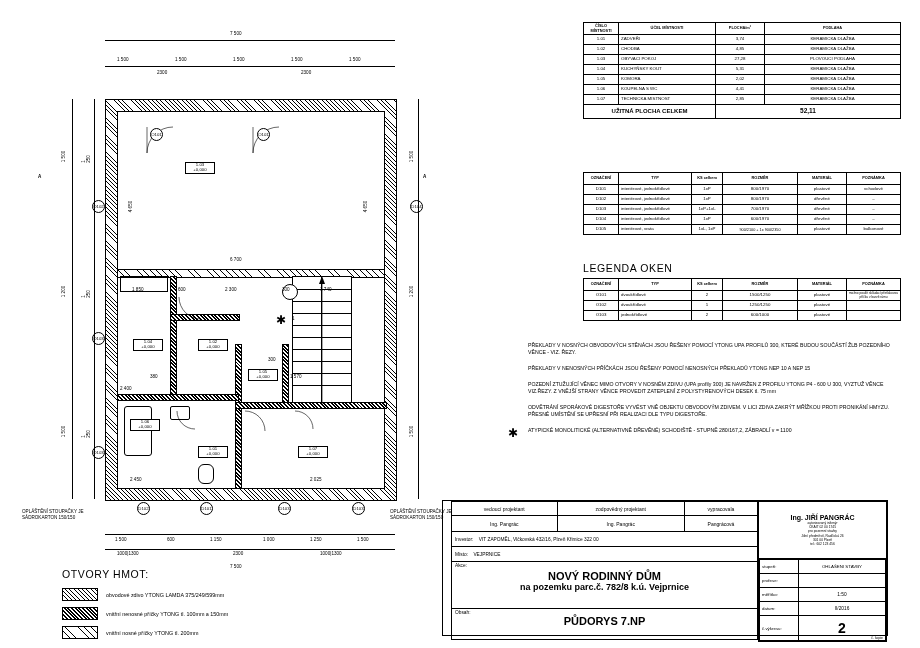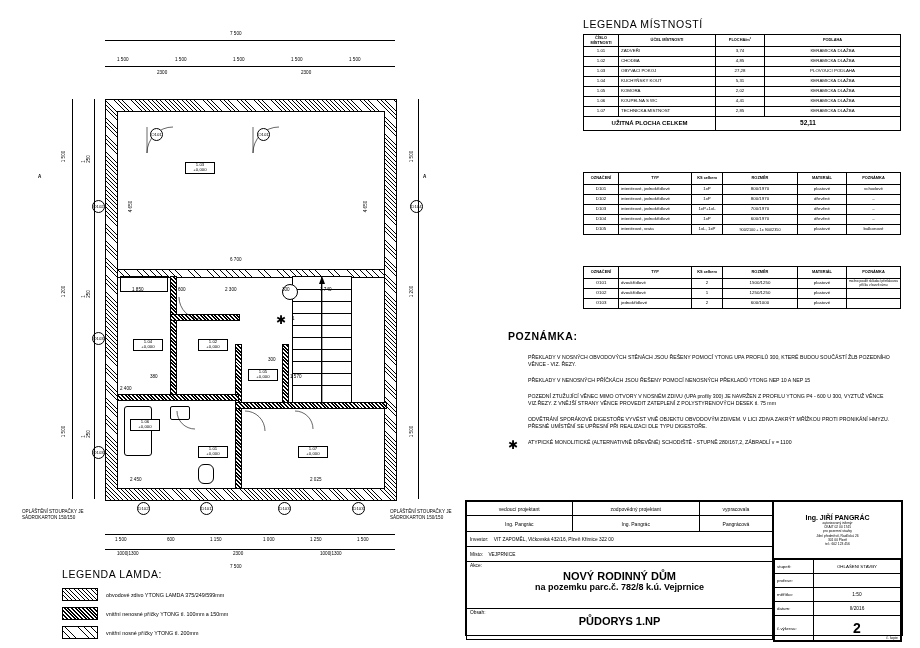--- a/index.html
+++ b/index.html
@@ -186,37 +186,36 @@
   <div class="abs dim" style="left:290px;top:463px;">2 025</div>
   <div class="abs dim" style="left:248px;top:343px;">300</div>
   <div class="abs dim" style="left:130px;top:360px;">380</div>
   <div class="abs dim" style="left:270px;top:360px;">1 570</div>
 
   <div class="abs" style="left:2px;top:495px;width:80px;font-size:4.6px;line-height:1.3;">OPLÁŠTĚNÍ STOUPAČKY JE SÁDROKARTON 150/150</div>
   <div class="abs" style="left:370px;top:495px;width:80px;font-size:4.6px;line-height:1.3;">OPLÁŠTĚNÍ STOUPAČKY JE SÁDROKARTON 150/150</div>
 </div>
 
 <div class="abs" style="left:62px;top:568px;">
-  <div class="ttl">LEGENDA LAMDA:</div>
+  <div class="ttl">OTVORY HMOT:</div>
   <div style="display:flex;align-items:center;margin-top:8px;gap:8px;">
     <div class="legbox hatch1"></div>
     <div class="legtxt">obvodové zdivo YTONG LAMDA  375/249/599mm</div>
   </div>
   <div style="display:flex;align-items:center;margin-top:6px;gap:8px;">
     <div class="legbox hatch2"></div>
     <div class="legtxt">vnitřní nenosné příčky YTONG tl. 100mm a 150mm</div>
   </div>
   <div style="display:flex;align-items:center;margin-top:6px;gap:8px;">
     <div class="legbox hatch3"></div>
     <div class="legtxt">vnitřní nosné příčky YTONG tl. 200mm</div>
   </div>
 </div>
 
 <div class="abs" style="left:583px;top:18px;width:318px;">
-  <div class="ttl">LEGENDA MÍSTNOSTÍ</div>
   <table class="lg" style="margin-top:4px;width:318px;">
     <thead>
         <tr>
       <th style="width:34px">ČÍSLO MÍSTNOSTI</th>
       <th style="width:96px">ÚČEL MÍSTNOSTI</th>
       <th style="width:48px">PLOCHA/m²</th>
       <th>PODLAHA</th>
     </tr>
       </thead>
     <tbody>
@@ -321,20 +320,21 @@
           <td>1xL, 1xP</td>
           <td style="font-size:3.8px">900/2100 + 1x 900/2350</td>
           <td>plastové</td>
           <td>balkonové</td>
         </tr>
     </tbody>
   </table>
 </div>
 
 <div class="abs" style="left:583px;top:262px;width:318px;">
+  <div class="ttl">LEGENDA OKEN</div>
   <table class="lg" style="margin-top:4px;width:318px;">
     <thead>
         <tr>
       <th style="width:34px">OZNAČENÍ</th>
       <th style="width:72px">TYP</th>
       <th style="width:30px">KS celkem</th>
       <th style="width:74px">ROZMĚR</th>
       <th style="width:48px">MATERIÁL</th>
       <th>POZNÁMKA</th>
     </tr>
@@ -362,32 +362,31 @@
           <td>2</td>
           <td>600/1000</td>
           <td>plastové</td>
           <td></td>
         </tr>
     </tbody>
   </table>
 </div>
 
 <div class="abs" style="left:508px;top:330px;width:400px;">
-  <div class="ttl" style="font-weight:bold;">POZNÁMKA:</div>
   <div class="note" style="margin-top:12px;padding-left:20px;">PŘEKLADY V NOSNÝCH OBVODOVÝCH STĚNÁCH JSOU ŘEŠENY POMOCÍ YTONG UPA PROFILŮ 300, KTERÉ BUDOU SOUČÁSTÍ ŽLB POZEDNÍHO VĚNCE - VIZ. ŘEZY.</div>
   <div class="note" style="margin-top:9px;padding-left:20px;">PŘEKLADY V NENOSNÝCH PŘÍČKÁCH JSOU ŘEŠENY POMOCÍ NENOSNÝCH PŘEKLADŮ YTONG  NEP 10 A NEP 15</div>
   <div class="note" style="margin-top:9px;padding-left:20px;">POZEDNÍ ZTUŽUJÍCÍ VĚNEC MIMO OTVORY V NOSNÉM ZDIVU (UPA profily 300) JE NAVRŽEN Z PROFILU YTONG P4 - 600 U 300, VYZTUŽ VĚNCE VIZ.ŘEZY. Z VNĚJŠÍ STRANY VĚNCE PROVEDIT ZATEPLENÍ Z POLYSTYRENOVÝCH DESEK tl. 75 mm</div>
   <div class="note" style="margin-top:9px;padding-left:20px;">ODVĚTRÁNÍ SPORÁKOVÉ DIGESTOŘE VYVÉST VNĚ OBJEKTU OBVODOVÝM ZDIVEM. V LICI ZDIVA ZAKRÝT MŘÍŽKOU PROTI PRONIKÁNÍ HMYZU. PŘESNÉ UMÍSTĚNÍ SE UPŘESNÍ PŘI REALIZACI DLE TYPU DIGESTOŘE.</div>
   <div style="display:flex;align-items:flex-start;margin-top:9px;">
     <div class="star" style="width:20px;">✱</div>
     <div class="note" style="flex:1;">ATYPICKÉ MONOLITICKÉ (ALTERNATIVNĚ DŘEVĚNÉ) SCHODIŠTĚ - STUPNĚ 280/167,2, ZÁBRADLÍ v = 1100</div>
   </div>
 </div>
 
-<div class="abs tbl-title" style="left:465px;top:500px;width:436px;height:134px;">
+<div class="abs tbl-title" style="left:442px;top:500px;width:436px;height:134px;padding-left:8px;">
   <table style="width:100%;height:100%;border-collapse:collapse;">
     <tbody>
         <tr>
       <td style="width:307px;padding:0;border:none;vertical-align:top;">
         <table style="width:100%;border-collapse:collapse;">
           <tbody>
                 <tr>
             <td style="border:1px solid #000;font-size:5px;text-align:center;height:11px;">vedoucí projektant</td>
             <td style="border:1px solid #000;font-size:5px;text-align:center;">zodpovědný projektant</td>
             <td style="border:1px solid #000;font-size:5px;text-align:center;">vypracovala</td>
@@ -412,21 +411,21 @@
           <tr>
             <td colspan="3" style="border:1px solid #000;padding:1px 3px;height:44px;vertical-align:top;">
               <div style="font-size:4.8px;">Akce:</div>
               <div style="font-size:11px;font-weight:bold;text-align:center;margin-top:2px;">NOVÝ RODINNÝ DŮM</div>
               <div style="font-size:9px;font-weight:bold;text-align:center;">na pozemku parc.č. 782/8 k.ú. Vejprnice</div>
             </td>
           </tr>
           <tr>
             <td colspan="3" style="border:1px solid #000;padding:1px 3px;height:28px;vertical-align:top;">
               <div style="font-size:4.8px;">Obsah:</div>
-              <div style="font-size:11px;font-weight:bold;text-align:center;">PŮDORYS 1.NP</div>
+              <div style="font-size:11px;font-weight:bold;text-align:center;">PŮDORYS 7.NP</div>
             </td>
           </tr>
         </tbody>
             </table>
       </td>
       <td style="padding:0;border:none;vertical-align:top;">
         <table style="width:100%;border-collapse:collapse;">
           <tbody>
                 <tr>
             <td style="border:1px solid #000;height:52px;text-align:center;padding:2px;">

